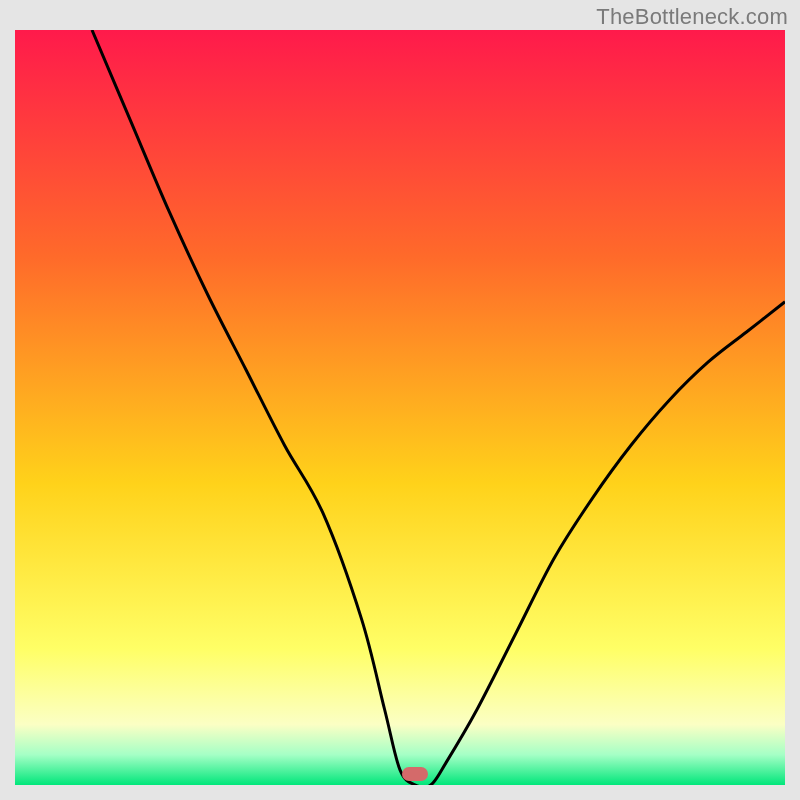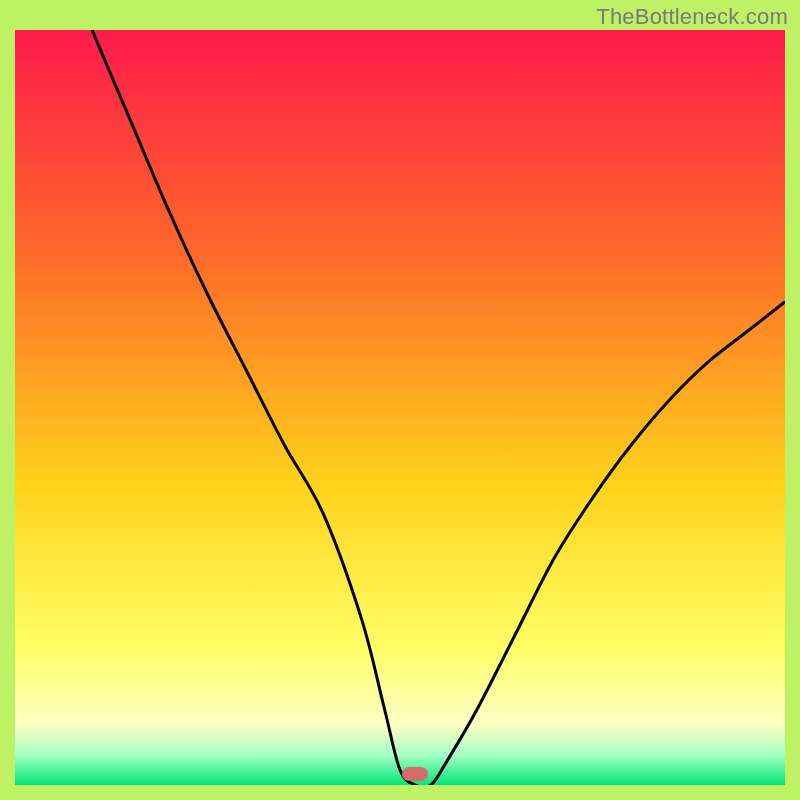--- a/index.html
+++ b/index.html
@@ -9,21 +9,21 @@
     height: 800px;
     background: #000;
     overflow: hidden;
   }
   .frame {
     position: absolute;
     left: 0;
     top: 0;
     width: 800px;
     height: 800px;
-    background: #bef264;
+    background: #e5e5e5;
   }
   .plot {
     position: absolute;
     left: 15px;
     top: 30px;
     width: 770px;
     height: 755px;
     overflow: hidden;
   }
   .bg-gradient {

